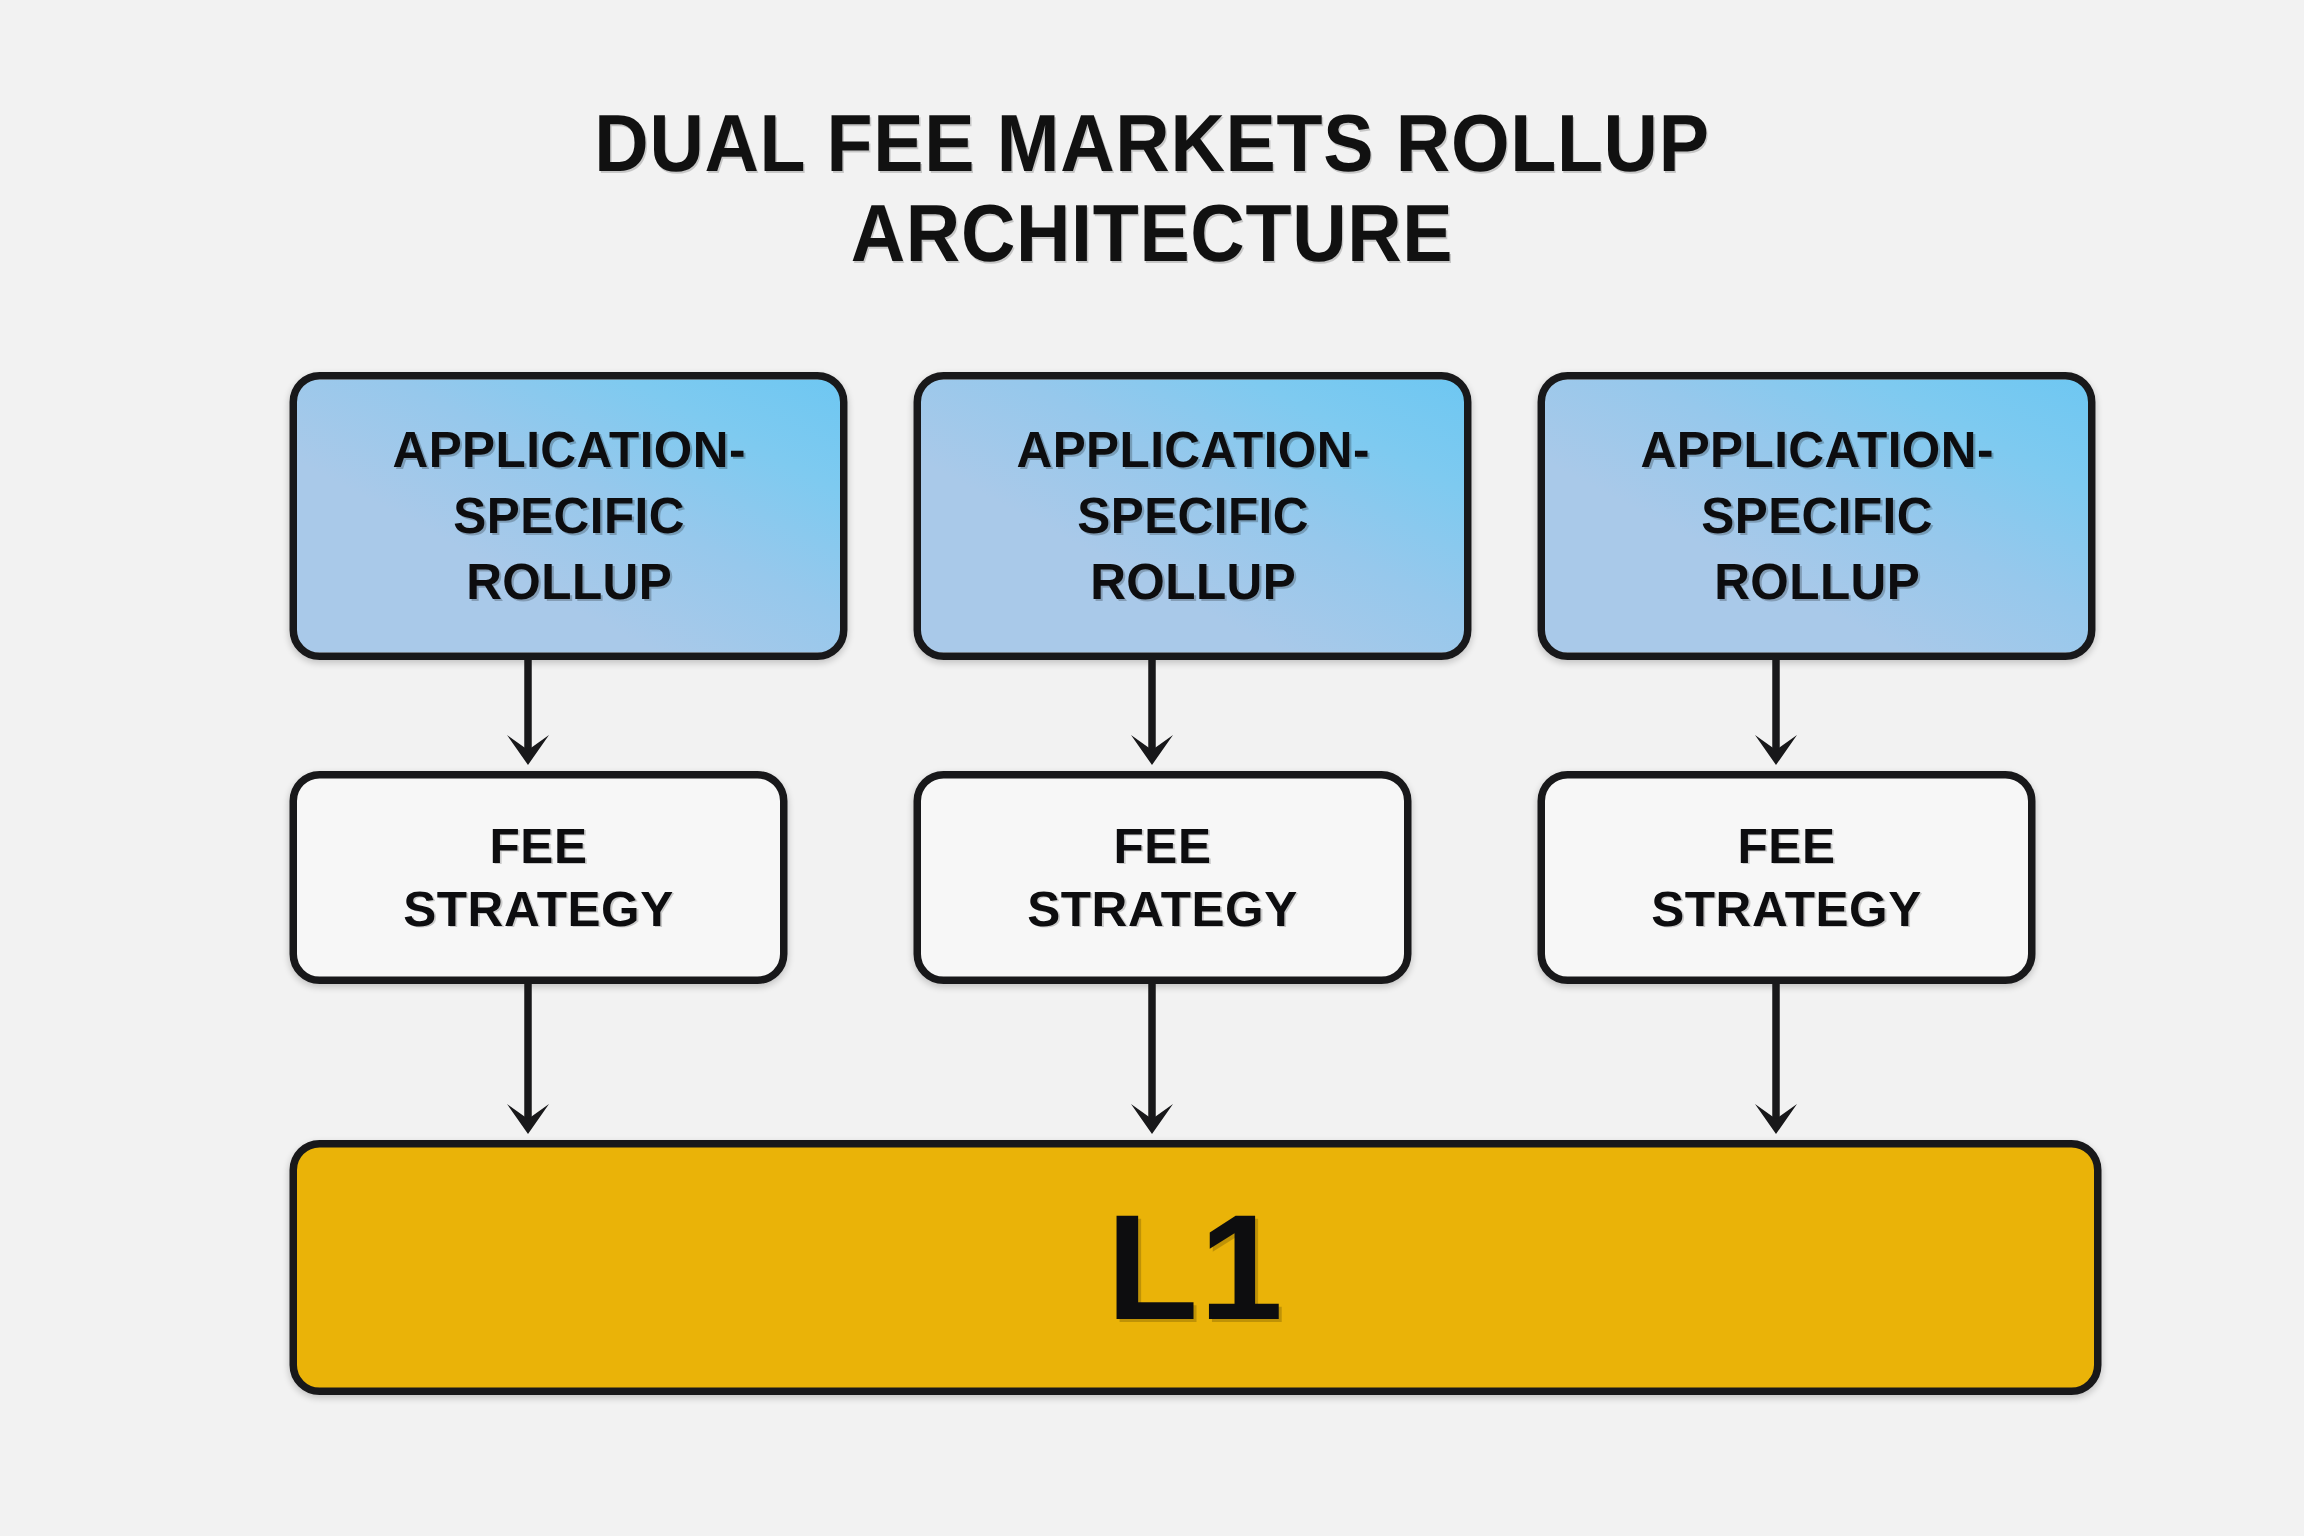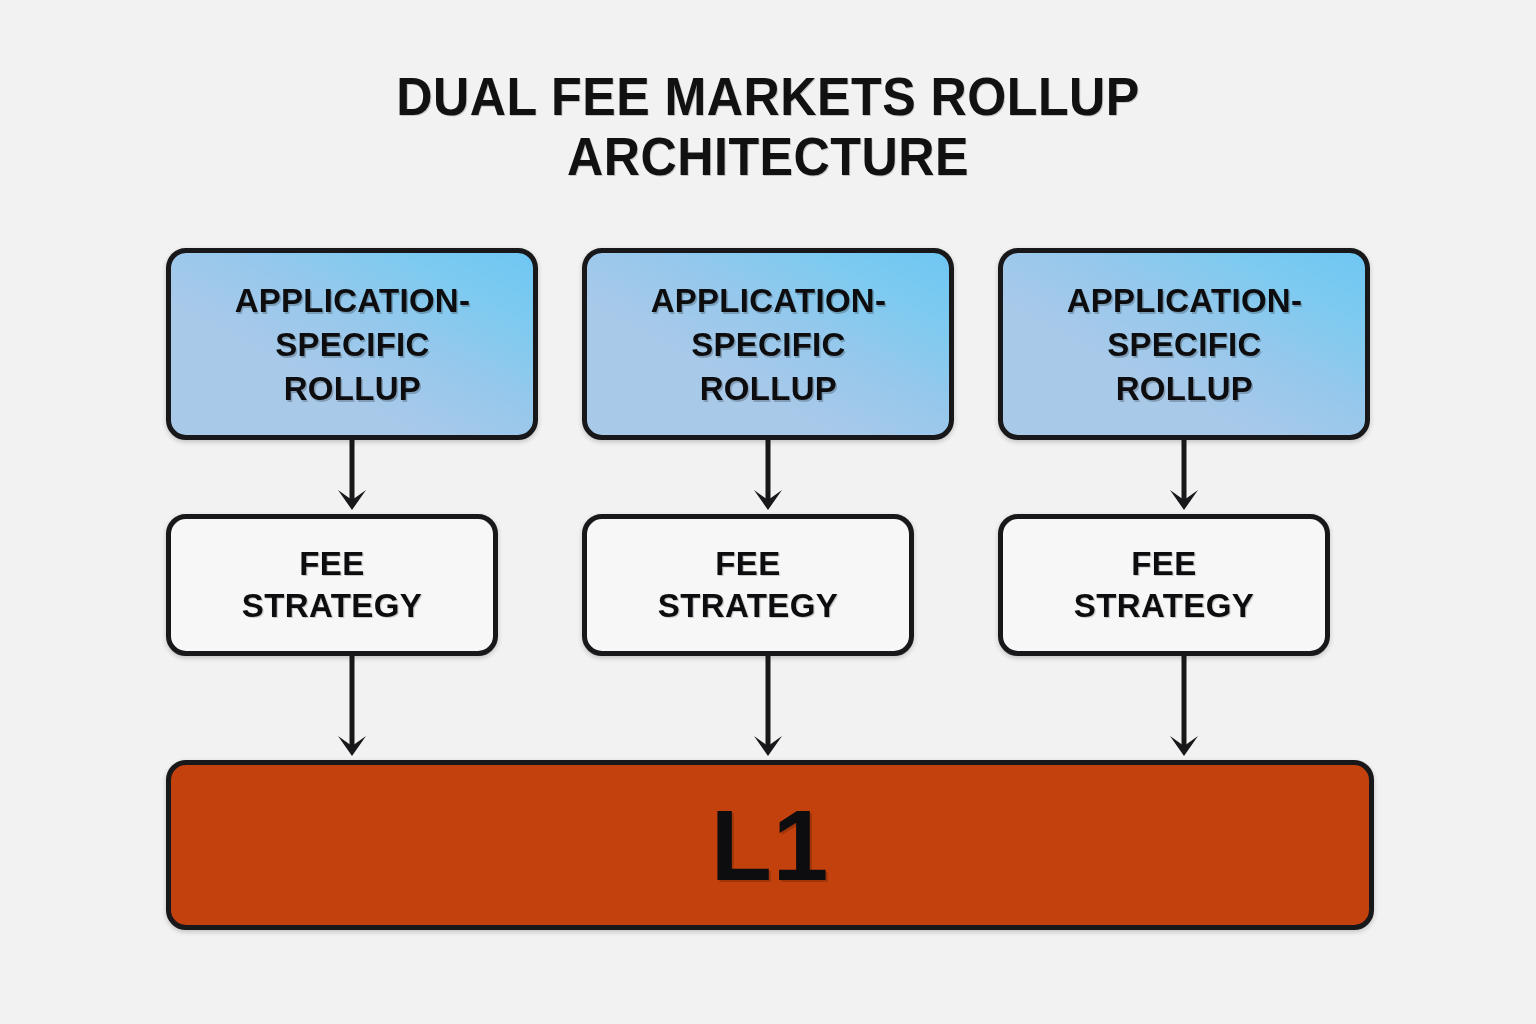--- a/index.html
+++ b/index.html
@@ -48,20 +48,21 @@
     border: 5px solid #18181a;
     border-radius: 18px;
     display: flex;
     align-items: center;
     justify-content: center;
     text-align: center;
     color: #0d0d0f;
     font-weight: 700;
     text-transform: uppercase;
     box-shadow: 0 2px 5px rgba(0,0,0,0.20);
+    margin-left: 27px;
   }
 
   
   .rollup {
     top: 248px;
     height: 192px;
     width: 372px;
     border-radius: 20px;
     background:
       linear-gradient(28deg,
@@ -96,21 +97,21 @@
     text-shadow: 1.2px 1.2px 0 rgba(0,0,0,0.18);
   }
 
   
   .l1 {
     left: 166px;
     top: 760px;
     width: 1208px;
     height: 170px;
     border-radius: 20px;
-    background: #c2410c;
+    background: #eab308;
     font-size: 100px;
     line-height: 1;
     letter-spacing: 1px;
     text-shadow: 2px 2px 0 rgba(0,0,0,0.18);
   }
 
   
   .arrow {
     position: absolute;
     width: 40px;

